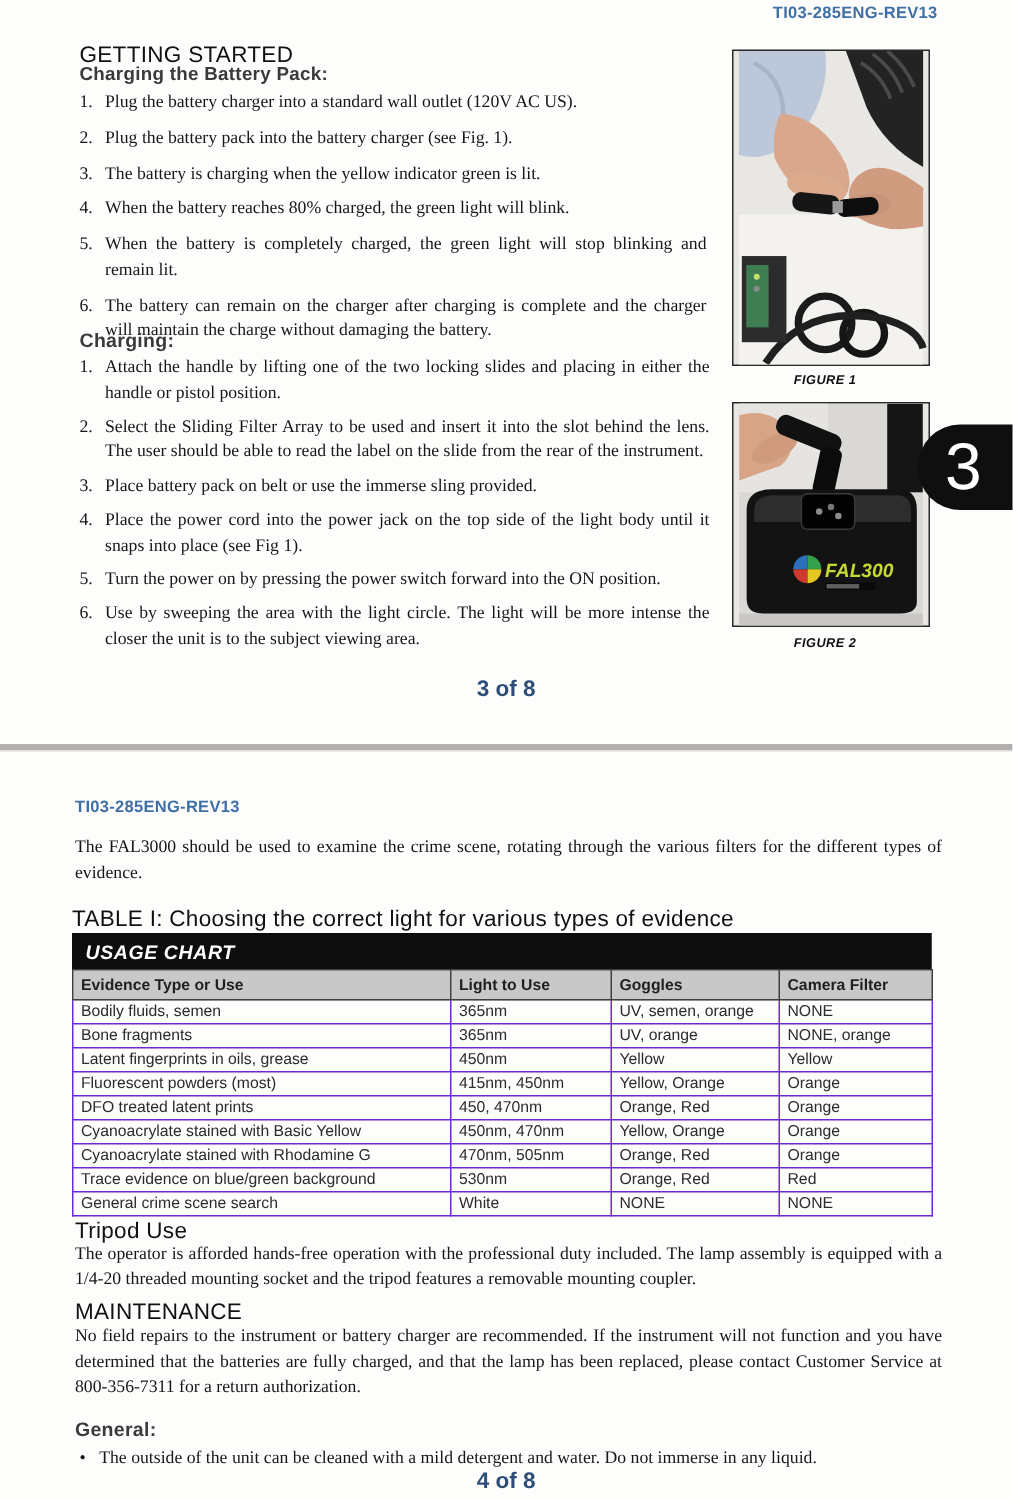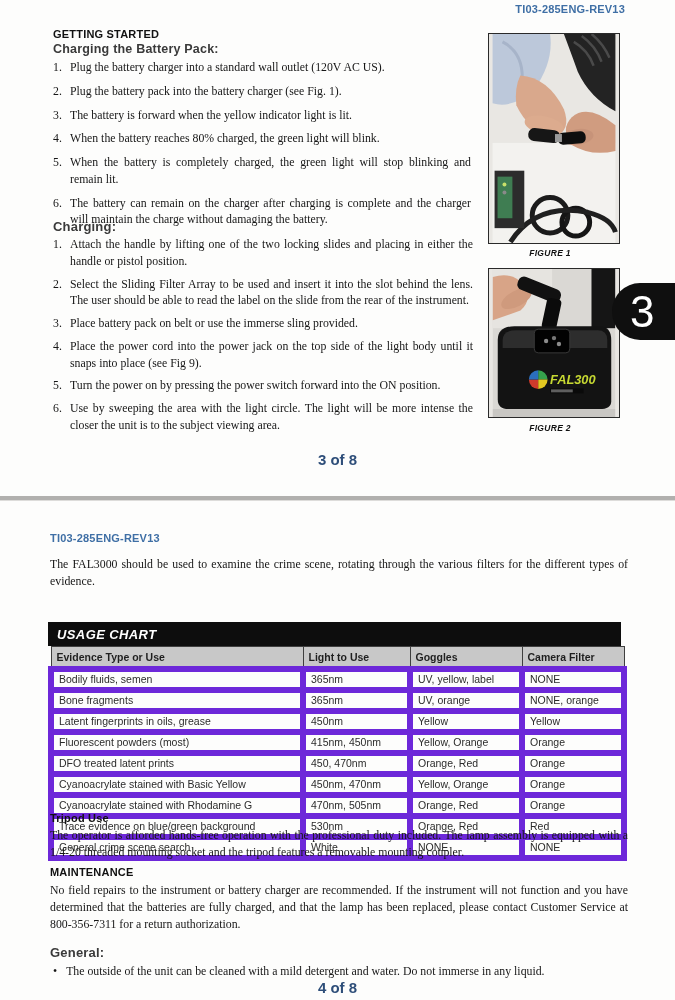--- a/index.html
+++ b/index.html
@@ -18,21 +18,21 @@
 
   
   .doc-ref {
     position:absolute; font-size:11px; font-weight:bold;
     color:var(--doc-ref-blue,#3f6fa5); letter-spacing:.2px;
   }
   .page-num {
     position:absolute; left:0; width:675px; text-align:center;
     font-size:15px; font-weight:bold; color:var(--page-num-blue,#2e4e79);
   }
-  .heading-bold { font-size:11px; font-weight:bold; color:#111; letter-spacing:.2px; }
+  .heading-bold { font-size:15px; font-weight:normal; color:#111; letter-spacing:.2px; }
   .heading-light { font-size:12.5px; font-weight:700; color:#3a3a3a; letter-spacing:.2px; }
   .body-serif {
     font-family:"Liberation Serif", serif; font-size:11.8px;
     line-height:1.42; color:#161616; text-align:justify;
   }
 
   
   #p3-docref { top:3px; right:50px; }
   #p3-getting-started { position:absolute; left:53px; top:28px; }
   #p3-charging-title  { position:absolute; left:53px; top:42px; }
@@ -99,21 +99,21 @@
     width:100%; border-collapse:collapse; table-layout:fixed;
     border:1px solid #3f3f3f;
   }
   #usage-table th {
     background:var(--header-bg,#c8c8c8); font-size:10.5px; font-weight:bold;
     color:#1f1f1f; text-align:left; padding:3px 5px; border:1px solid #3f3f3f;
     height:13px;
   }
   #usage-table td {
     font-size:10.5px; color:#2b2b2b; padding:1px 5px; line-height:13px;
-    border:6px solid #6d28d9; height:13px; white-space:nowrap;
+    border:1px solid #6d28d9; height:13px; white-space:nowrap;
     overflow:hidden;
   }
 
   #tripod-title      { position:absolute; left:50px; top:812px; }
   #tripod-text       { position:absolute; left:50px; top:827px; width:578px; }
   #maintenance-title { position:absolute; left:50px; top:866px; }
   #maintenance-text  { position:absolute; left:50px; top:882px; width:578px; }
   #general-title     { position:absolute; left:50px; top:945px; font-size:13px; }
   #general-bullet-row{
     position:absolute; left:53px; top:963px; width:575px;
@@ -131,33 +131,33 @@
 
   <div class="doc-ref" id="p3-docref">TI03-285ENG-REV13</div>
 
   <div class="heading-bold" id="p3-getting-started">GETTING STARTED</div>
 
   <div class="heading-light" id="p3-charging-title">Charging the Battery Pack:</div>
 
   <ol class="steps body-serif" id="charging-steps">
       <li>Plug the battery charger into a standard wall outlet (120V AC US).</li>
       <li>Plug the battery pack into the battery charger (see Fig. 1).</li>
-      <li>The battery is forward when the yellow indicator light is lit.</li>
+      <li>The battery is charging when the yellow indicator green is lit.</li>
       <li>When the battery reaches 80% charged, the green light will blink.</li>
       <li>When the battery is completely charged, the green light will stop blinking and remain lit.</li>
       <li>The battery can remain on the charger after charging is complete and the charger will maintain the charge without damaging the battery.</li>
     </ol>
 
   <div class="heading-light" id="p3-operation-title">Charging:</div>
 
   <ol class="steps body-serif" id="operation-steps">
       <li>Attach the handle by lifting one of the two locking slides and placing in either the handle or pistol position.</li>
       <li>Select the Sliding Filter Array to be used and insert it into the slot behind the lens. The user should be able to read the label on the slide from the rear of the instrument.</li>
       <li>Place battery pack on belt or use the immerse sling provided.</li>
-      <li>Place the power cord into the power jack on the top side of the light body until it snaps into place (see Fig 9).</li>
+      <li>Place the power cord into the power jack on the top side of the light body until it snaps into place (see Fig 1).</li>
       <li>Turn the power on by pressing the power switch forward into the ON position.</li>
       <li>Use by sweeping the area with the light circle.  The light will be more intense the closer the unit is to the subject viewing area.</li>
     </ol>
 
   <div class="figure-frame" id="figure1-frame">
     <svg viewBox="0 0 124 211">
       <rect x="0" y="0" width="124" height="211" fill="#e9e7e3"></rect>
       <rect x="0" y="110" width="124" height="101" fill="#f3f2ef"></rect>
 
       <path d="M0,0 L58,0 Q62,28 42,56 Q20,76 0,70 Z" fill="#bcc8da"></path>
@@ -229,20 +229,21 @@
   </div>
 
   <div class="page-num" id="p3-page-num">3 of 8</div>
 
   <div id="page-divider"></div>
 
   <div class="doc-ref" id="p4-docref">TI03-285ENG-REV13</div>
 
   <div class="body-serif" id="p4-intro">The FAL3000 should be used to examine the crime scene, rotating through the various filters for the different types of evidence.</div>
 
+  <div class="heading-bold" id="p4-table-title">TABLE I: Choosing the correct light for various types of evidence</div>
 
   <div id="usage-table-wrap">
     <div id="usage-banner">USAGE CHART</div>
     <table id="usage-table">
       <colgroup>
         <col style="width:252px">
           <col style="width:107px">
         <col style="width:112px">
           <col style="width:102px">
       </colgroup>
@@ -251,21 +252,21 @@
             <th>Evidence Type or Use</th>
             <th>Light to Use</th>
             <th>Goggles</th>
             <th>Camera Filter</th>
           </tr>
       </thead>
       <tbody>
           <tr>
             <td>Bodily fluids, semen</td>
             <td>365nm</td>
-            <td>UV, yellow, label</td>
+            <td>UV, semen, orange</td>
             <td>NONE</td>
           </tr>
           <tr>
             <td>Bone fragments</td>
             <td>365nm</td>
             <td>UV, orange</td>
             <td>NONE, orange</td>
           </tr>
           <tr>
             <td>Latent fingerprints in oils, grease</td>

